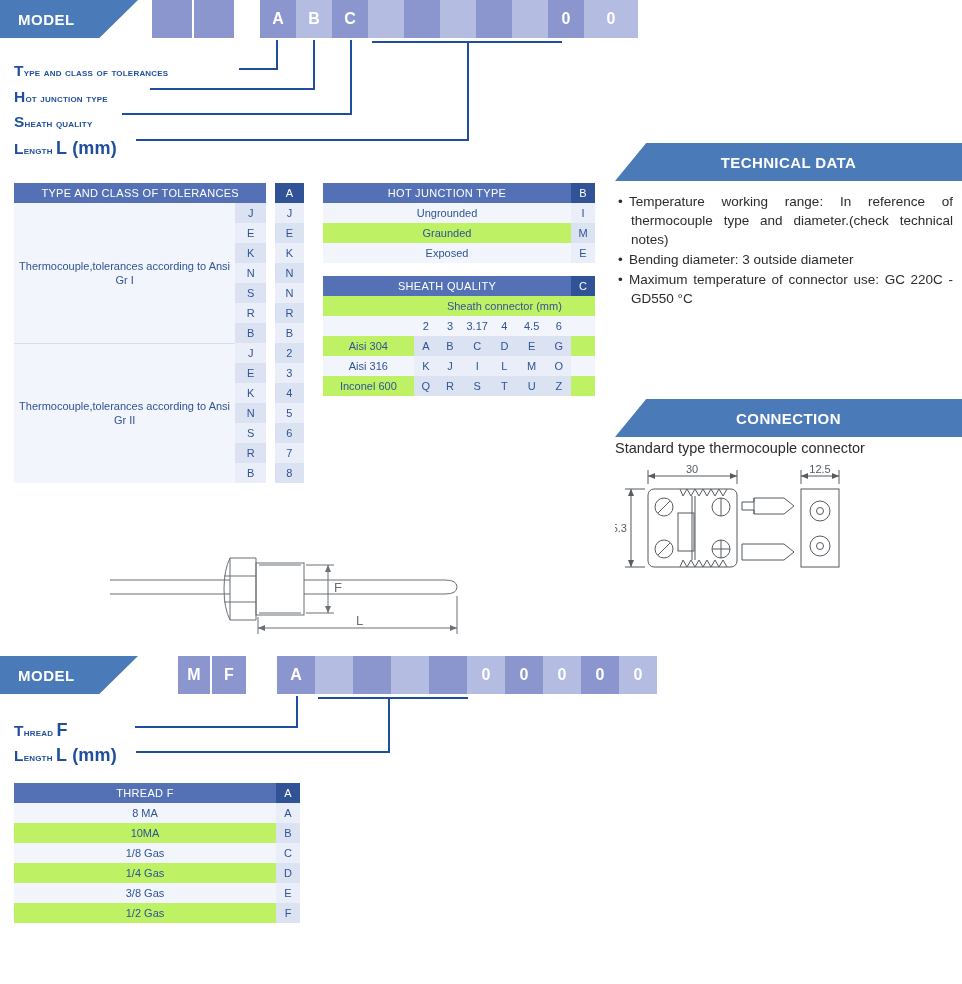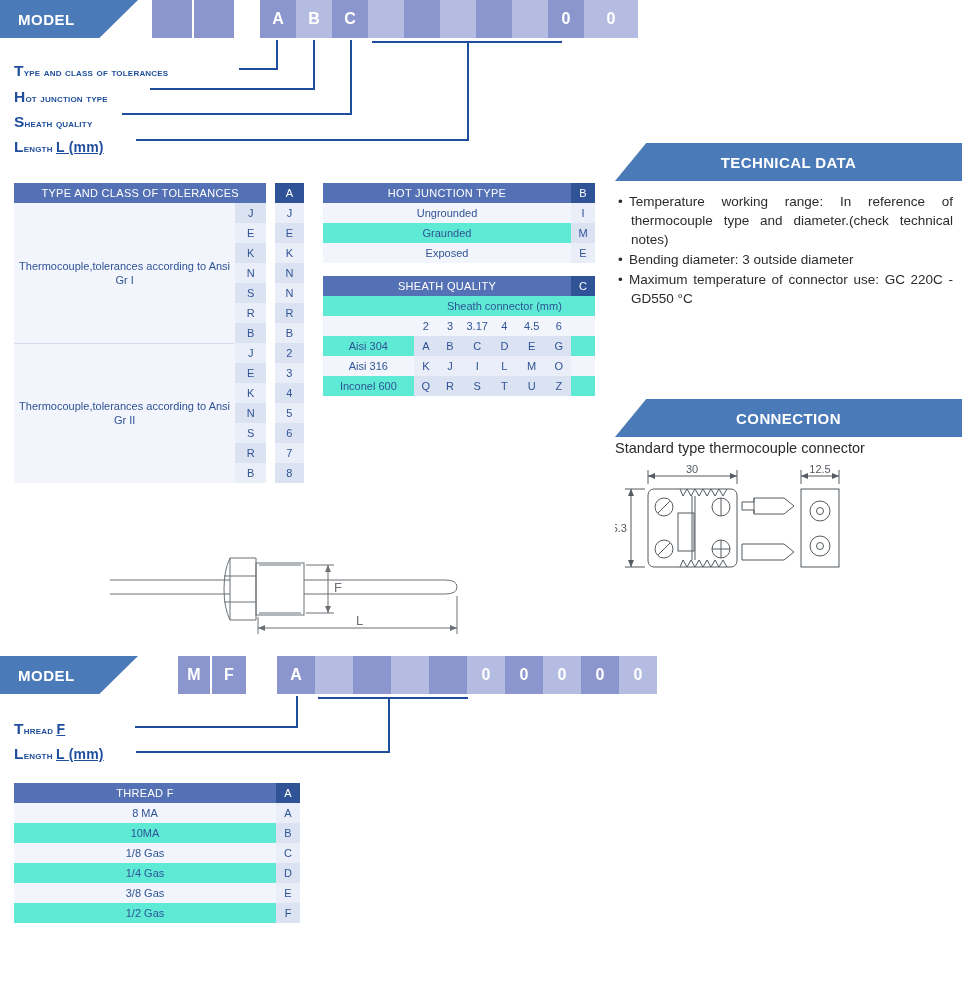--- a/index.html
+++ b/index.html
@@ -42,33 +42,33 @@
   .lh{position:absolute;height:2px;background:#1f4e9c;}
   .lv{position:absolute;width:2px;background:#1f4e9c;}
 
   
   .sclabel{
     position:absolute;color:#1f4e9c;font-weight:bold;
     font-size:11.5px;letter-spacing:.2px;white-space:nowrap;
     font-variant:small-caps;
   }
   .sclabel .cap{font-size:15.5px;}
-  .sclabel .big{font-size:14px;font-variant:normal;text-decoration:underline;}
+  .sclabel .big{font-size:18px;font-variant:normal;}
 
   
   table.dt{border-collapse:collapse;position:absolute;}
   table.dt td,table.dt th{
     font-size:11px;font-weight:normal;color:#2f5396;
     padding:0;text-align:center;vertical-align:middle;
     border:0;height:20px;
   }
   .th-main{background:#5471b5;color:#ffffff !important;font-weight:bold;font-size:12.5px;letter-spacing:.3px;}
   .th-code{background:#2f5396;color:#ffffff !important;font-weight:bold;font-size:12.5px;}
   .row-a{background:#f2f5fb;}
-  .row-b{background:#5eead4;}
+  .row-b{background:#bef264;}
   .cd-a{background:#dbe2f2;}
   .cd-b{background:#e9eef8;}
   .desc{background:#f2f5fb;font-size:11px;line-height:14px;}
   .spacer{background:#ffffff;}
 
   
   .tech-list{position:absolute;color:#2b2b2b;font-size:13.5px;line-height:19px;}
   .tech-list li{margin-bottom:1px;text-align:justify;}
   .tech-list ul{margin:0;padding-left:16px;list-style:none;}
   .tech-list li:before{content:"\2022";color:#2b2b2b;display:inline-block;width:11px;margin-left:-13px;}

